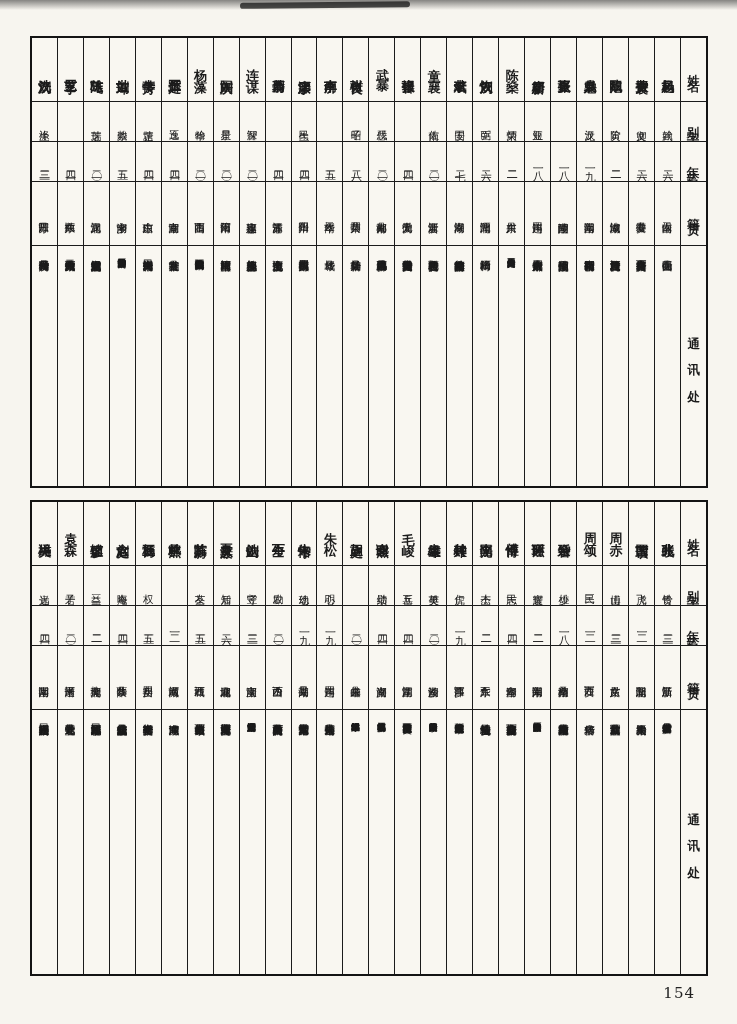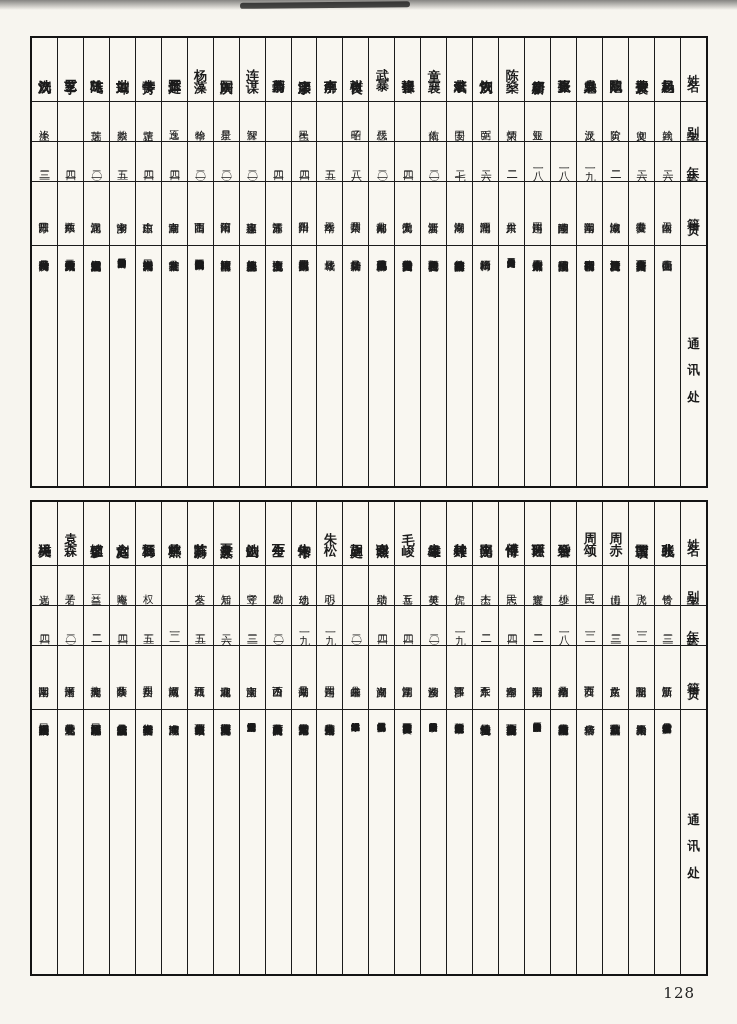--- a/index.html
+++ b/index.html
@@ -955,14 +955,14 @@
         </div>
         <div class="cell c-native">
           <span>湖南岳阳</span>
         </div>
         <div class="cell c-addr">
           <span>岳州筻口同永兴转后山坪冯家庄</span>
         </div>
       </div>
     </div>
 
-  <div class="page-number">128</div>
+  <div class="page-number">154</div>
 </div>
 
 </body></html>

